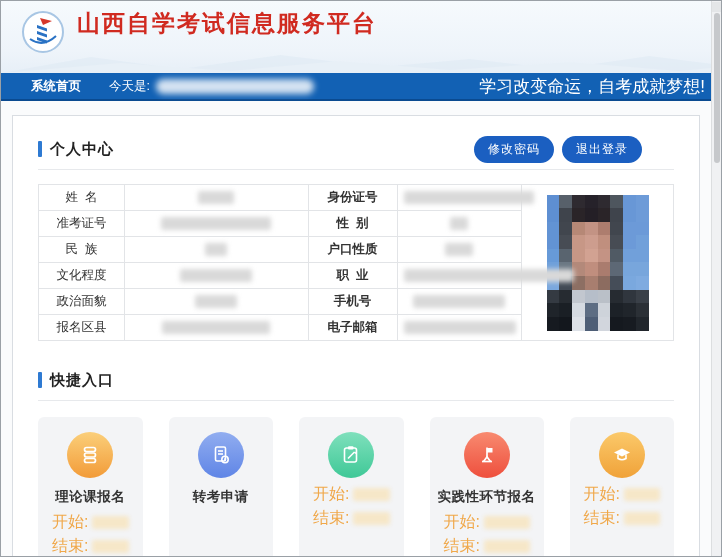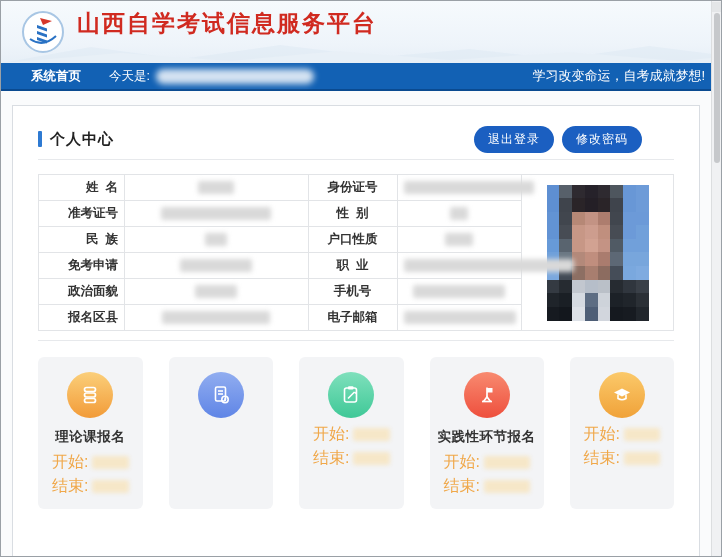--- a/index.html
+++ b/index.html
@@ -1,48 +1,48 @@
 <!DOCTYPE html>
 <html><head>
 <meta charset="utf-8">
 <style>
   * { box-sizing: border-box; margin: 0; padding: 0; }
   body { font-family: "Liberation Sans", "DejaVu Sans", sans-serif; background:#fff; }
   .page { position:relative; width:722px; height:557px; border:1px solid #9aa0a6; overflow:hidden; background:#fafbfc; }
 
   
-  .header { position:relative; height:62px; background:linear-gradient(180deg,#f6fafd 0%,#eef4fa 70%,#e7eff7 100%); overflow:hidden; }
+  .header { position:relative; height:72px; background:linear-gradient(180deg,#f6fafd 0%,#eef4fa 70%,#e7eff7 100%); overflow:hidden; }
   .mountains { position:absolute; bottom:0; left:0; width:100%; height:26px; opacity:.55; }
   .logo-wrap { position:absolute; left:20px; top:9px; width:44px; height:44px; }
   .brand { position:absolute; left:76px; top:8px; }
   .brand-title { font-size:23px; font-weight:bold; color:#d02a20; letter-spacing:2px; line-height:28px; white-space:nowrap; }
   .brand-url { font-size:11px; font-weight:bold; color:#c03028; letter-spacing:1.5px; margin-top:2px; }
 
   
   .navbar { height:28px; background:#1261b4; border-bottom:2px solid #0a4a90; display:flex; align-items:center; padding:0 16px; color:#fff; font-size:12.5px; }
   .nav-home { font-weight:bold; margin-left:14px; cursor:pointer; }
   .nav-today { margin-left:28px; display:flex; align-items:center; }
   .nav-date-blur { width:158px; height:15px; margin-left:6px; border-radius:8px; background:rgba(255,255,255,.82); filter:blur(3px); }
-  .nav-slogan { margin-left:auto; font-size:13px;text-align:right; }
+  .nav-slogan { margin-left:auto; font-size:17px;text-align:right; }
 
   
   .content { padding:14px 11px 0 11px; margin-right:10px; }
   .panel { background:#fff; border:1px solid #d9dde2; padding:22px 25px 20px 25px; min-height:455px; }
 
   .section-head { display:flex; align-items:center; height:22px; }
   .section-bar { width:4px; height:16px; background:#2e7ad2; margin-right:8px; border-radius:1px; }
   .section-title { font-size:15px; font-weight:bold; color:#222; letter-spacing:1px; }
   .section-actions { margin-left:auto; display:flex; gap:8px; margin-right:32px; }
   .pill-btn { background:#1b5fc1; color:#fff; border:none; font-size:12px; padding:5px 14px; border-radius:14px; cursor:pointer; font-family:inherit; letter-spacing:1px; }
   .divider { border-bottom:1px solid #e7e9ec; margin-top:9px; }
 
   
   table.profile { width:100%; border-collapse:collapse; margin-top:14px; table-layout:fixed; }
   table.profile td { border:1px solid #e2e4e7; height:26px; font-size:12.5px; color:#333; padding:0 6px; }
-  td.lbl { width:14.5%; text-align:right; font-weight:700; white-space:pre; }
+  td.lbl { width:14.5%; text-align:center; font-weight:400; white-space:pre; }
   td.lbl2 { width:15%; text-align:center; font-weight:600; white-space:pre; }
   td.val { width:31%; }
   td.val2 { width:21%; }
   td.photo-cell { width:152px; text-align:center; vertical-align:middle; padding:6px 0; }
   .redact { height:13px; background:#d9d9d9; border-radius:2px; margin:0 auto; filter:blur(2.5px); }
   .mosaic { display:grid; grid-template-columns:repeat(8,1fr); width:102px; height:136px; margin:0 auto; }
 
   
   .cards { display:flex; gap:26px; margin-top:16px; }
   .qcard { flex:1; background:#f3f4f6; border-radius:6px; padding:15px 8px 12px 8px; text-align:center; min-height:112px; cursor:pointer; }
@@ -95,22 +95,22 @@
     <span class="nav-slogan">学习改变命运，自考成就梦想!</span>
   </div>
 
   <div class="content">
     <div class="panel">
 
       <div class="section-head">
         <span class="section-bar"></span>
         <span class="section-title">个人中心</span>
         <span class="section-actions">
+          <button class="pill-btn">修改密码</button>
           <button class="pill-btn">退出登录</button>
-          <button class="pill-btn">修改密码</button>
         </span>
       </div>
       <div class="divider"></div>
 
       <table class="profile">
         <tbody>
             <tr>
               <td class="lbl">姓  名</td>
               <td class="val">
                 <div class="redact" style="width:36px"></div>
@@ -218,21 +218,21 @@
               <td class="lbl">民  族</td>
               <td class="val">
                 <div class="redact" style="width:22px"></div>
               </td>
               <td class="lbl2">户口性质</td>
               <td class="val2">
                 <div class="redact" style="width:28px"></div>
               </td>
             </tr>
             <tr>
-              <td class="lbl">免考申请</td>
+              <td class="lbl">文化程度</td>
               <td class="val">
                 <div class="redact" style="width:72px"></div>
               </td>
               <td class="lbl2">职  业</td>
               <td class="val2">
                 <div class="redact" style="width:170px"></div>
               </td>
             </tr>
             <tr>
               <td class="lbl">政治面貌</td>
@@ -250,20 +250,24 @@
                 <div class="redact" style="width:108px"></div>
               </td>
               <td class="lbl2">电子邮箱</td>
               <td class="val2">
                 <div class="redact" style="width:112px"></div>
               </td>
             </tr>
           </tbody>
       </table>
 
+      <div class="section-head sect-gap">
+        <span class="section-bar"></span>
+        <span class="section-title">快捷入口</span>
+      </div>
       <div class="divider"></div>
 
       <div class="cards">
           <div class="qcard">
             <div class="qicon" style="background: linear-gradient(rgb(251, 207, 122), rgb(242, 155, 56));">
               <svg width="24" height="24" viewBox="0 0 24 24" fill="none" stroke="#fff" stroke-width="1.7">
                 <rect x="6.5" y="4.5" width="11" height="4" rx="2"></rect>
                 <rect x="6.5" y="10" width="11" height="4" rx="2"></rect>
                 <rect x="6.5" y="15.5" width="11" height="4" rx="2"></rect>
               </svg>
@@ -283,20 +287,21 @@
           <div class="qcard">
             <div class="qicon" style="background: linear-gradient(rgb(145, 173, 240), rgb(95, 133, 230));">
               <svg width="24" height="24" viewBox="0 0 24 24" fill="none" stroke="#fff" stroke-width="1.6">
                 <rect x="6.5" y="4" width="10" height="14" rx="1.5"></rect>
                 <line x1="9" y1="8" x2="14" y2="8"></line>
                 <line x1="9" y1="11" x2="14" y2="11"></line>
                 <circle cx="16" cy="16.5" r="3.2" fill="none"></circle>
                 <line x1="16" y1="15.2" x2="16" y2="17.8"></line>
               </svg>
             </div>
+            <div class="qtitle">转考申请</div>
           </div>
           <div class="qcard">
             <div class="qicon" style="background: linear-gradient(rgb(127, 224, 188), rgb(63, 200, 151));">
               <svg width="24" height="24" viewBox="0 0 24 24" fill="none" stroke="#fff" stroke-width="1.6">
                 <rect x="5.5" y="5" width="12" height="14" rx="2"></rect>
                 <rect x="9" y="3.2" width="5.5" height="3.2" rx="1" fill="#fff" stroke="none"></rect>
                 <line x1="9" y1="15.5" x2="15.5" y2="9"></line>
                 <line x1="15.5" y1="9" x2="17" y2="10.5"></line>
               </svg>
             </div>

